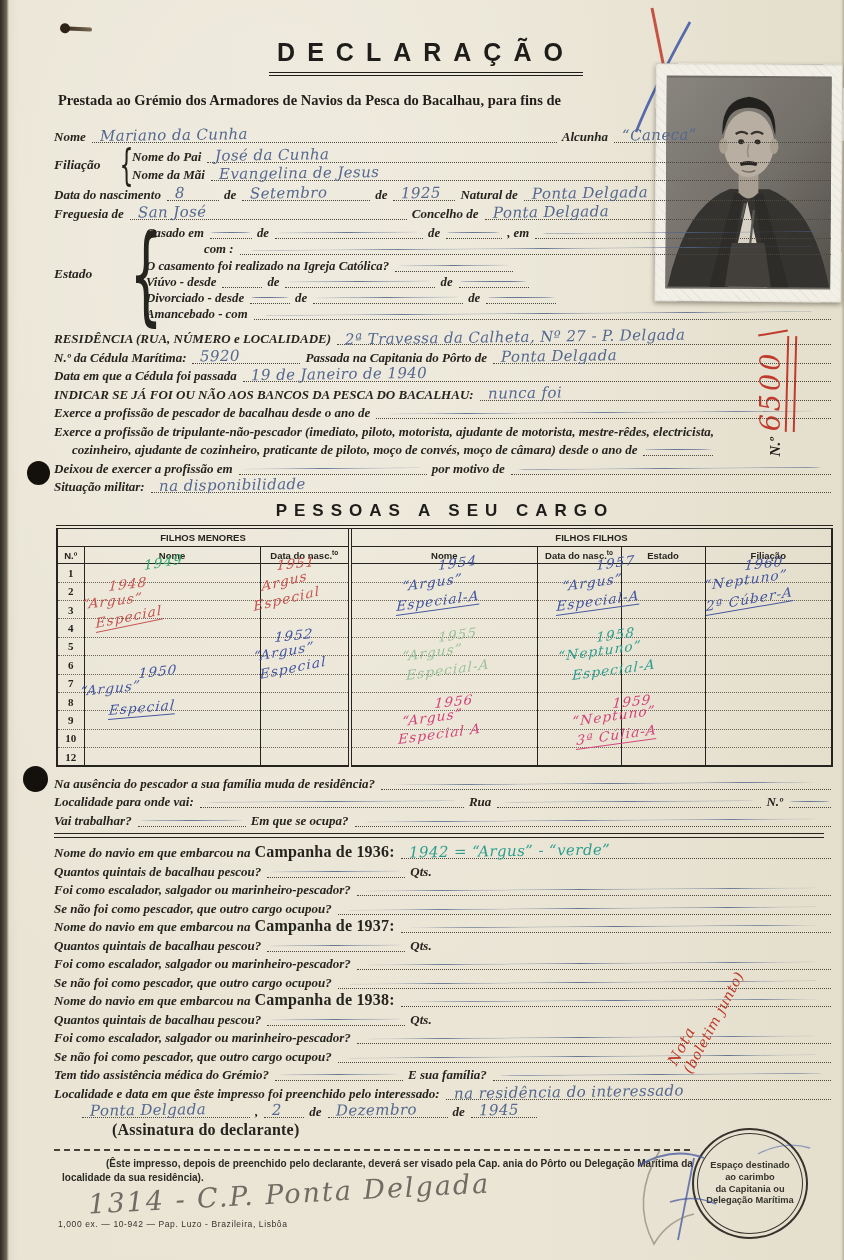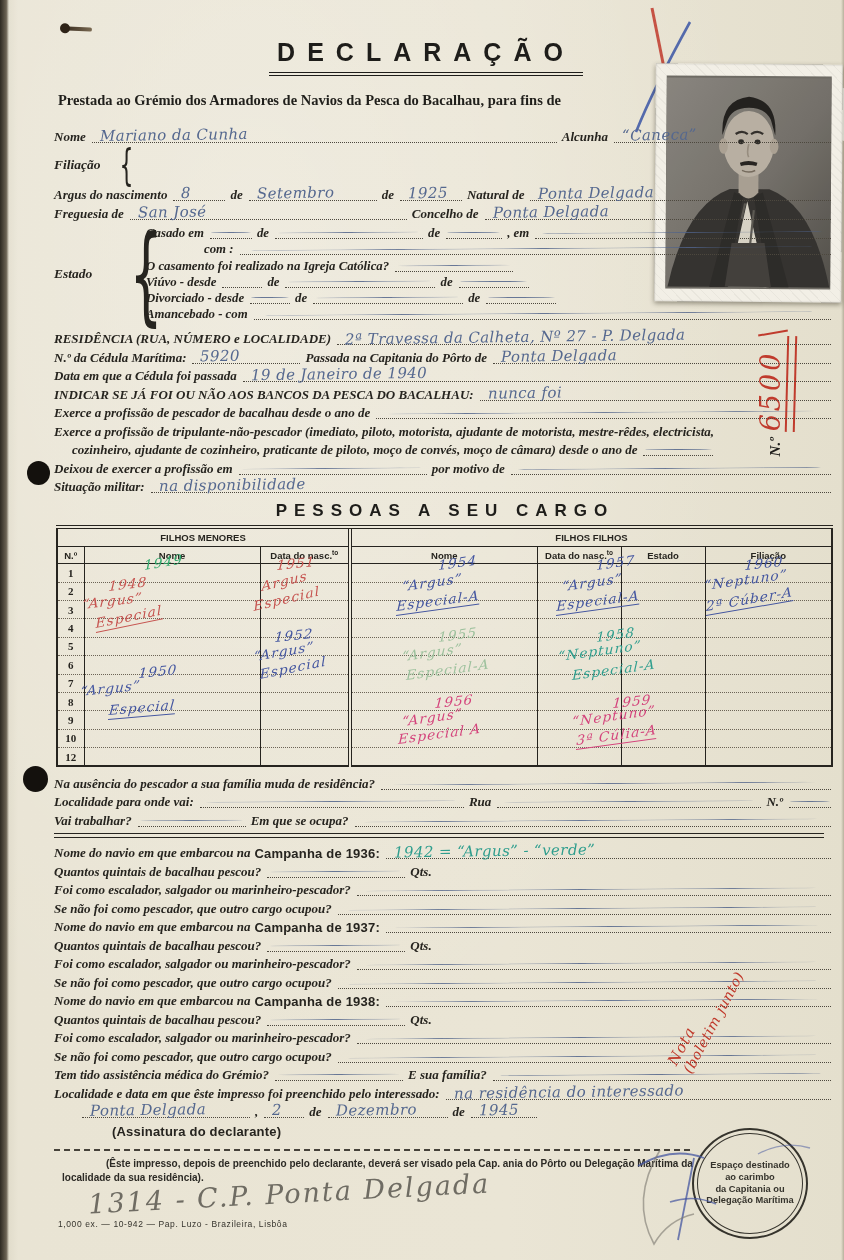--- a/index.html
+++ b/index.html
@@ -16,21 +16,21 @@
     font-family:"Liberation Sans",sans-serif;font-weight:700;font-size:25px;letter-spacing:12px;color:#1e1d1a;}
   .title .inner{display:inline-block;border-bottom:4px double #1e1d1a;padding:0 8px 5px 8px;}
   .subtitle{position:absolute;top:92px;left:58px;width:600px;white-space:nowrap;overflow:hidden;
     font-weight:700;font-size:14.5px;color:#201f1b;}
 
   
   .form-area{position:absolute;top:126px;left:54px;right:8px;}
   .line{display:flex;align-items:flex-end;height:18.5px;white-space:nowrap;
     font-style:italic;font-weight:700;font-size:13px;color:#26241f;}
   .lbl{padding-right:4px;flex:none;}
-  .lbl.lb{font-style:normal;font-family:Liberation Sans, sans-serif;font-size:13px;letter-spacing:.2px;margin-top:16px;}
+  .lbl.lb{font-style:normal;font-family:Liberation Serif, serif;font-size:16px;letter-spacing:.2px;margin-top:16px;}
   .fill{position:relative;border-bottom:1.4px dotted #4d483e;height:14px;margin:0 5px 2px 2px;min-width:18px;flex:1 1 0;}
   .fill.fw{flex:none;}
   .hw{position:absolute;left:8px;bottom:-2px;font-style:italic;font-weight:400;
     font-family:"DejaVu Serif",serif;font-size:15px;letter-spacing:.4px;white-space:nowrap;transform:rotate(-.8deg);}
   .strike:after{content:"";position:absolute;left:2%;right:3%;bottom:5px;
     border-top:1.7px solid rgba(80,99,138,.85);border-radius:60%/100%;transform:rotate(-.4deg);}
 
   
   .bgroup{display:flex;align-items:center;}
   .bgroup .glabel{flex:none;font-style:italic;font-weight:700;font-size:13.5px;}
@@ -185,25 +185,39 @@
           <span class="lbl ">Alcunha</span>
           <span class="fill" style="flex-grow: 1.4;">
             <span class="hw" style="color: rgb(85, 104, 143);">“Caneca”</span>
           </span>
         </div>
       </div>
 
     <div class="bgroup fil">
       <span class="glabel">Filiação</span>
       <span class="brace">{</span>
+      <div class="glines">
+          <div class="line">
+            <span class="lbl ">Nome do Pai</span>
+            <span class="fill" style="flex-grow: 1;">
+              <span class="hw" style="color: rgb(85, 104, 143);">José da Cunha</span>
+            </span>
+          </div>
+          <div class="line">
+            <span class="lbl ">Nome da Mãi</span>
+            <span class="fill" style="flex-grow: 1;">
+              <span class="hw" style="color: rgb(85, 104, 143);">Evangelina de Jesus</span>
+            </span>
+          </div>
+        </div>
     </div>
 
     <div>
         <div class="line">
-          <span class="lbl ">Argus do nascimento</span>
+          <span class="lbl ">Data do nascimento</span>
           <span class="fill fw" style="width: 52px;">
             <span class="hw" style="color: rgb(85, 104, 143);">8</span>
           </span>
           <span class="lbl ">de</span>
           <span class="fill fw" style="width: 128px;">
             <span class="hw" style="color: rgb(85, 104, 143);">Setembro</span>
           </span>
           <span class="lbl ">de</span>
           <span class="fill fw" style="width: 62px;">
             <span class="hw" style="color: rgb(85, 104, 143);">1925</span>

